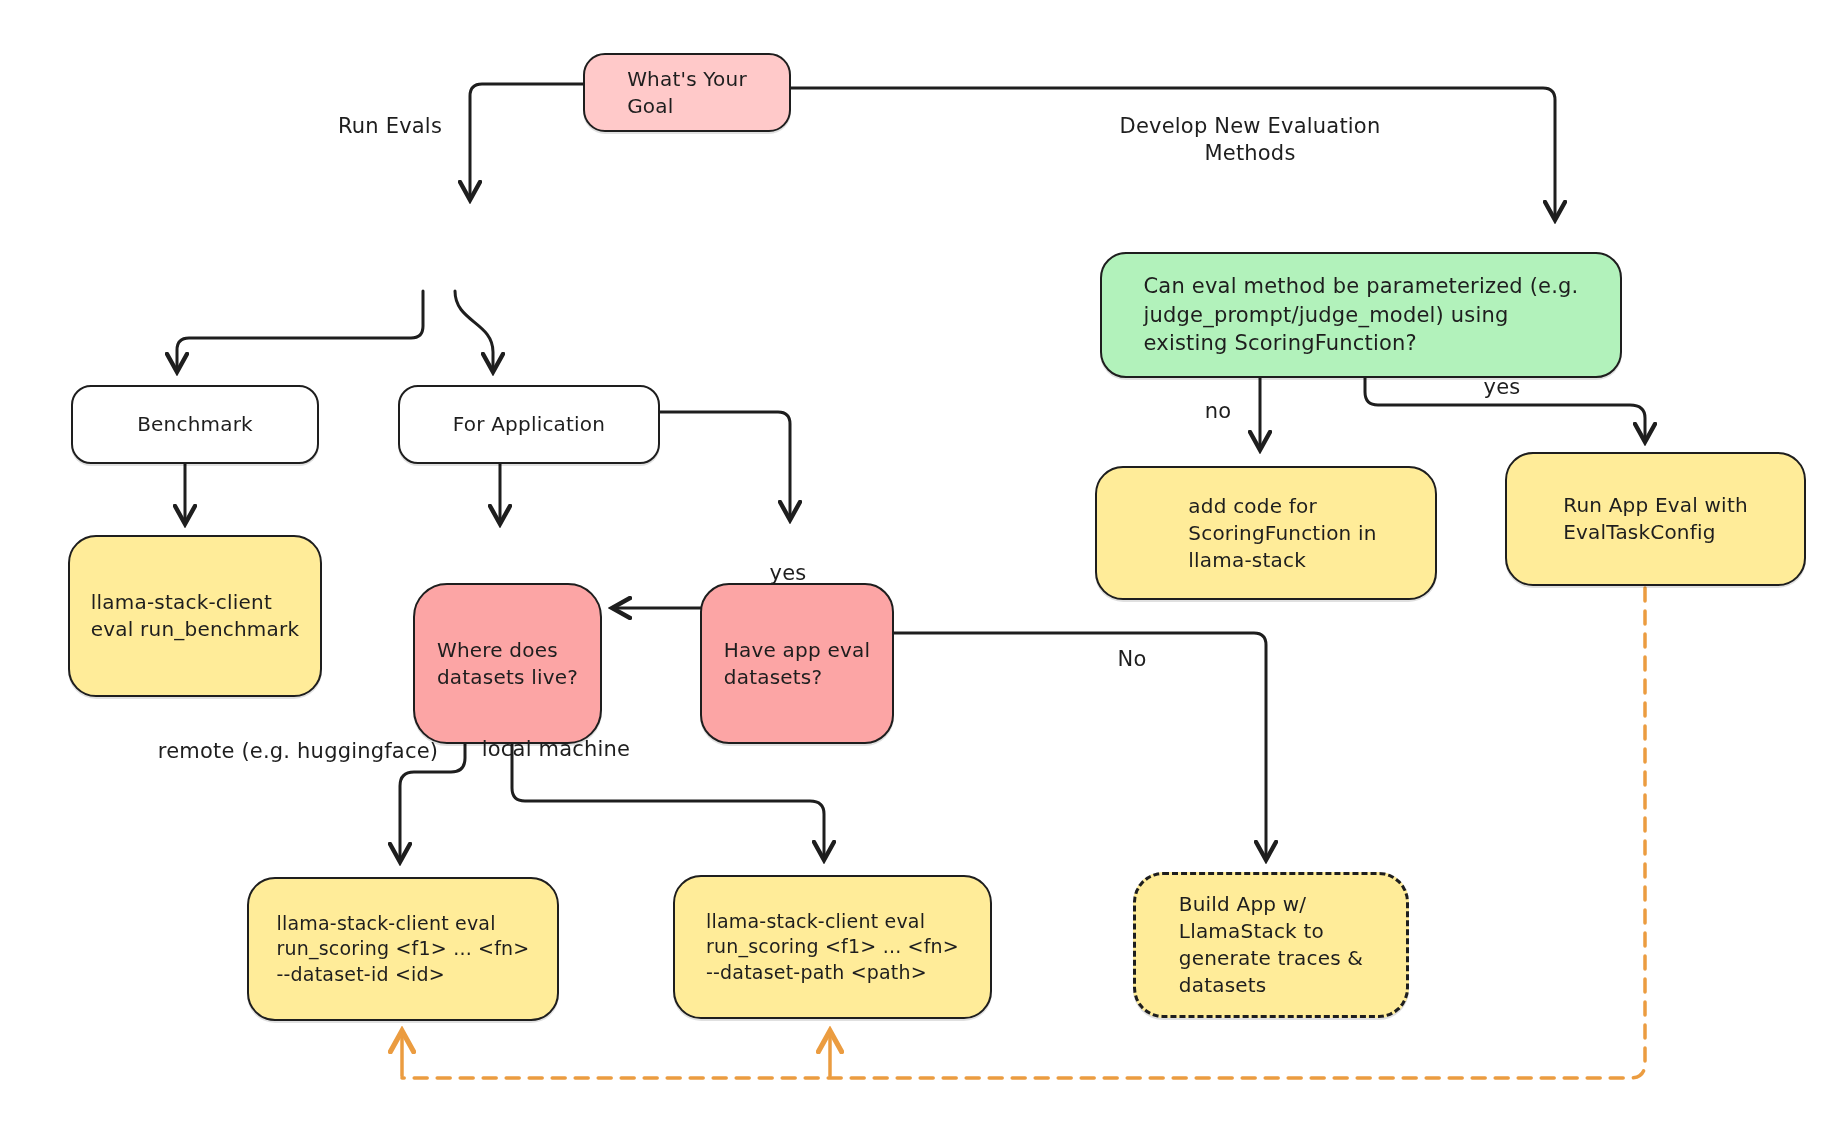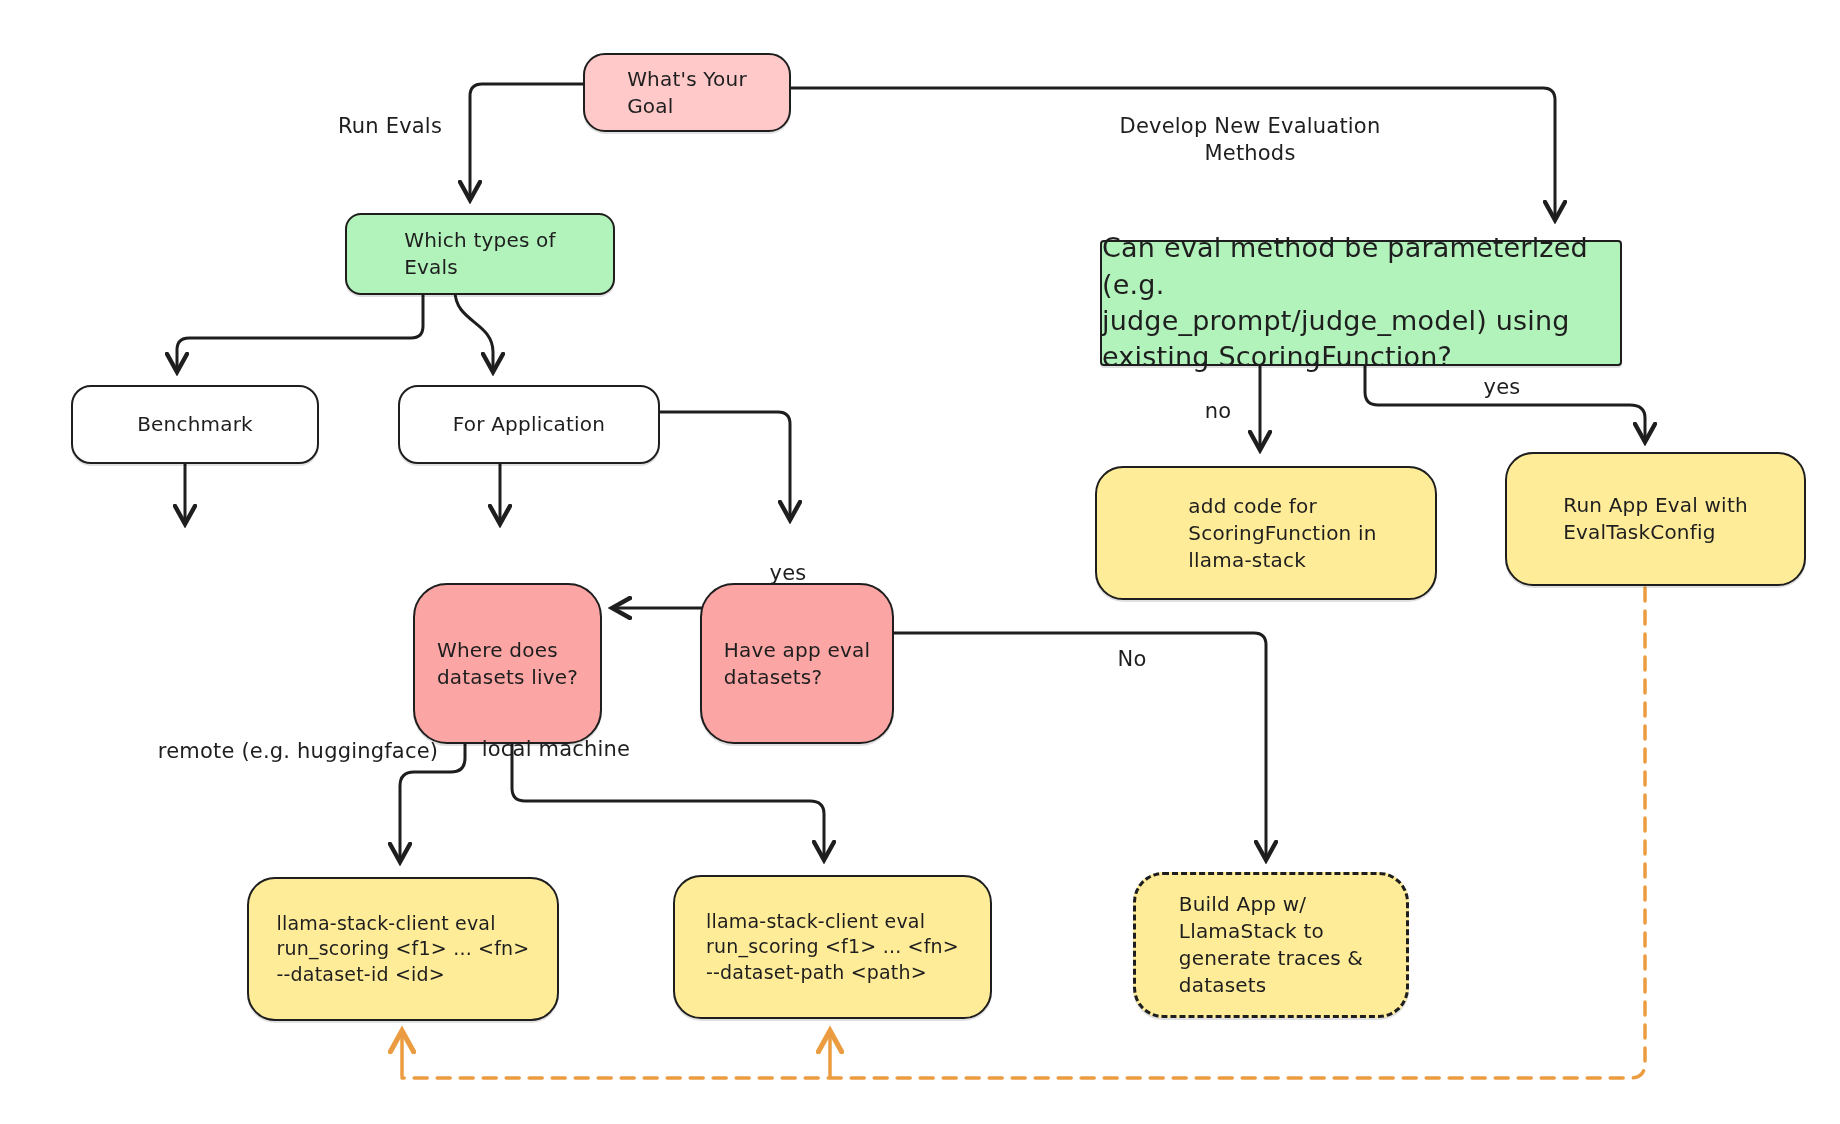--- a/index.html
+++ b/index.html
@@ -20,26 +20,26 @@
   .yellow{background:#ffec99;border-radius:28px;}
   .white{background:#ffffff;}
   .dashed{border:3px dashed #1e1e1e;border-radius:30px;}
   .lbl{
     position:absolute;transform:translate(-50%,-50%);white-space:pre-line;
     text-align:center;font-size:21px;line-height:1.3;color:#1e1e1e;letter-spacing:.2px;
   }
   
   #n-goal{left:583px;top:53px;width:204px;height:75px;}
   #n-which{left:345px;top:213px;width:266px;height:78px;border-radius:16px;}
-  #n-caneval{left:1100px;top:240px;width:518px;height:122px;border-radius:4px;font-size:27px;}
+  #n-caneval{left:1100px;top:252px;width:518px;height:122px;border-radius:26px;font-size:21px;}
   #n-bench{left:63px;top:385px;width:244px;height:75px;border-radius:20px;margin-left:8px;}
   #n-forapp{left:398px;top:385px;width:258px;height:75px;border-radius:20px;}
   #n-runbench{left:68px;top:535px;width:250px;height:158px;}
   #n-where{left:413px;top:535px;width:185px;height:157px;}
-  #n-have{left:700px;top:535px;width:190px;height:157px;}
+  #n-have{left:700px;top:535px;width:190px;height:157px;border-radius:29px;}
   #n-addcode{left:1095px;top:466px;width:305px;height:130px;padding-left:33px;}
   #n-runapp{left:1505px;top:452px;width:297px;height:130px;}
   #n-scoreid{left:247px;top:877px;width:308px;height:140px;font-size:19px;}
   #n-scorepath{left:673px;top:875px;width:315px;height:140px;font-size:19px;}
   #n-buildapp{left:1133px;top:872px;width:270px;height:140px;background:#ffec99;}
   
   #l-runevals{left:390px;top:127px;}
   #l-develop{left:1250px;top:140px;}
   #l-no{left:1218px;top:412px;}
   #l-yesright{left:1502px;top:388px;}
@@ -79,27 +79,27 @@
     </g>
     <g fill="none" stroke="#eb9c40" stroke-width="3.5" stroke-linecap="round">
       <path stroke-dasharray="13 10" d="M 1645 588 V 1063 Q 1645 1078 1630 1078 H 402"></path>
       <path d="M 830 1076 V 1033" marker-end="url(#arrOrange)"></path>
       <path d="M 402 1076 V 1033" marker-end="url(#arrOrange)"></path>
     </g>
   </svg>
 
   <div class="node pink" id="n-goal">What's Your
 Goal</div>
-  <div class="node green" id="n-which">Which types of
-Evals</div>
   <div class="node green" id="n-caneval">Can eval method be parameterized (e.g.
 judge_prompt/judge_model) using
 existing ScoringFunction?</div>
   <div class="node white" id="n-bench">Benchmark</div>
   <div class="node white" id="n-forapp">For Application</div>
+  <div class="node yellow" id="n-runbench">llama-stack-client
+eval run_benchmark</div>
   <div class="node blue" id="n-where">Where does
 datasets live?</div>
   <div class="node blue" id="n-have">Have app eval
 datasets?</div>
   <div class="node yellow" id="n-addcode">add code for
 ScoringFunction in
 llama-stack</div>
   <div class="node yellow" id="n-runapp">Run App Eval with
 EvalTaskConfig</div>
   <div class="node yellow" id="n-scoreid">llama-stack-client eval

